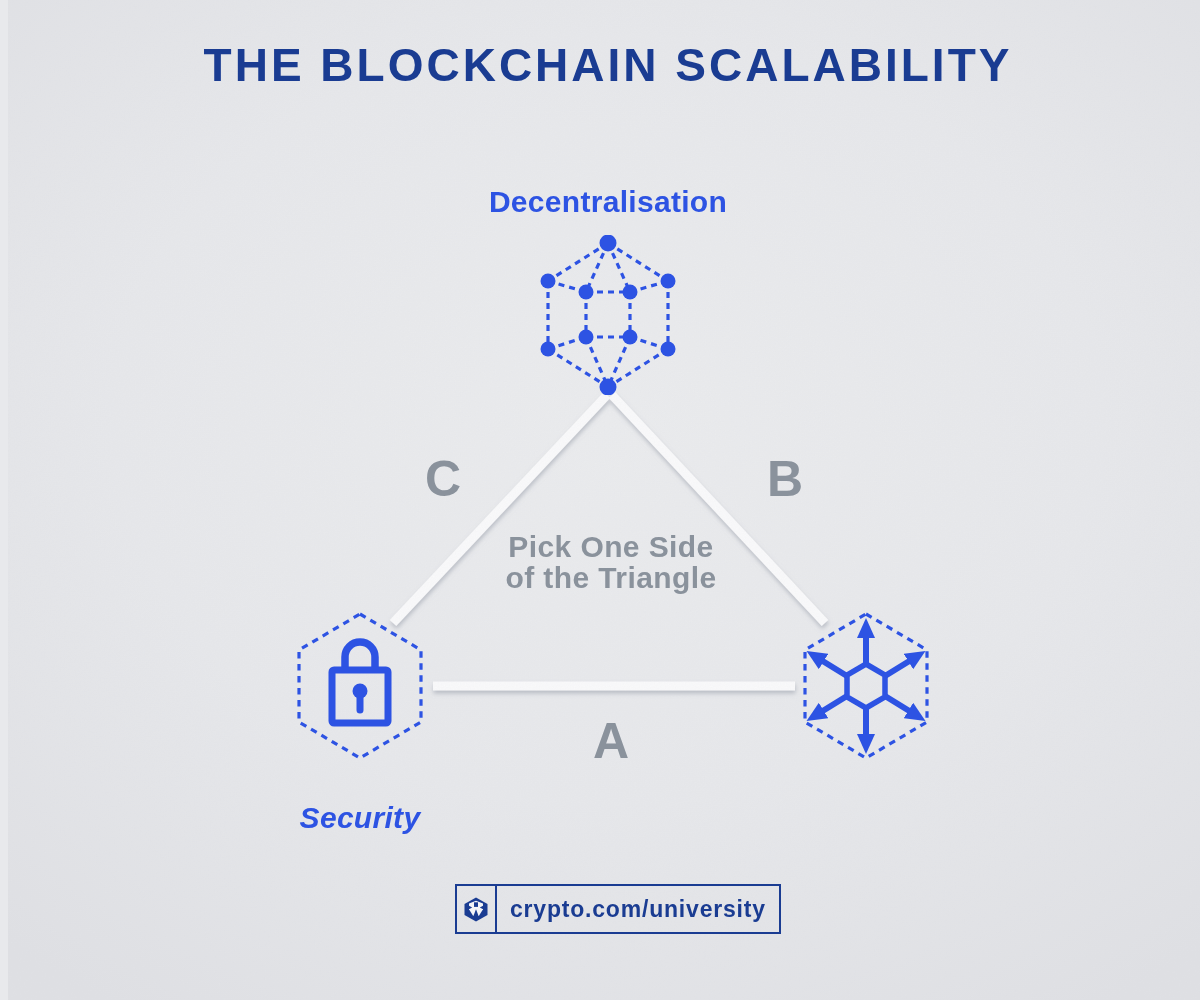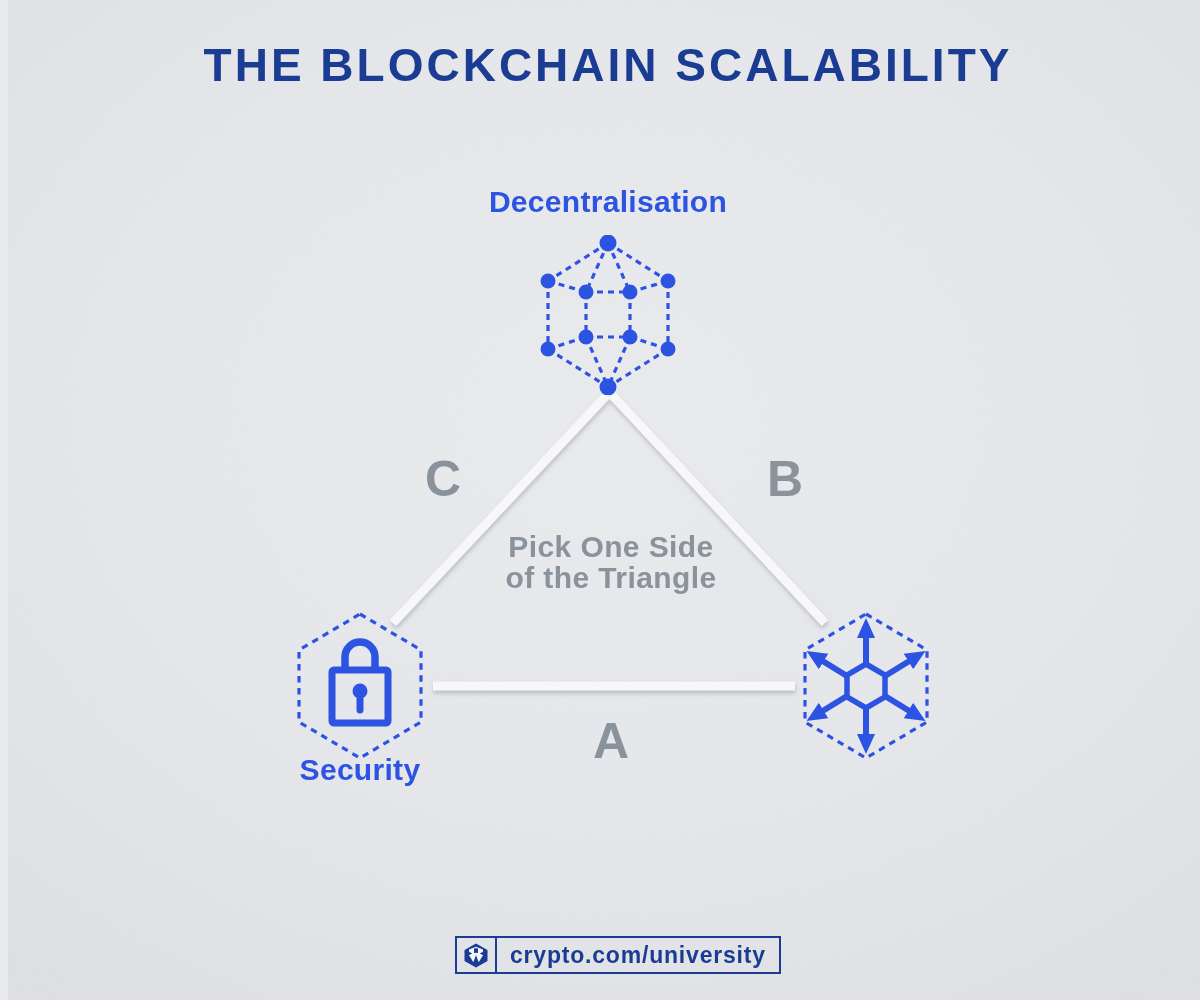--- a/index.html
+++ b/index.html
@@ -22,40 +22,40 @@
   }
   .grain{position:absolute;left:0;top:0;width:1200px;height:1000px;pointer-events:none;}
   .title{
     position:absolute;top:40px;left:0;width:1200px;text-align:center;
     color:var(--navy);font-weight:bold;font-size:46px;line-height:50px;letter-spacing:3px;
   }
   .node-label{
     position:absolute;font-size:30px;font-weight:bold;color:var(--blue);letter-spacing:.3px;text-align:center;
   }
   .label-top{top:185px;left:0;width:1200px;}
-  .label-left{top:753px;left:252px;width:200px;}
+  .label-left{top:801px;left:252px;width:200px;font-style:italic;}
   .label-right{top:779px;left:758px;width:200px;}
   .side-letter{
     position:absolute;width:90px;text-align:center;
     font-size:50px;font-weight:bold;color:var(--gray);
   }
   .letter-c{left:390px;top:450px;}
   .letter-b{left:732px;top:450px;}
   .letter-a{left:558px;top:712px;}
   .center-note{
     position:absolute;top:531px;left:3px;width:1200px;text-align:center;
     font-size:30px;line-height:31px;font-weight:bold;color:var(--gray);letter-spacing:.4px;
   }
   .abs{position:absolute;}
   .tri-lines{left:0;top:0;width:1200px;height:1000px;pointer-events:none;}
   .icon-dec{left:532px;top:235px;}
   .icon-sec{left:284px;top:610px;}
   .icon-sca{left:790px;top:610px;}
   .badge{
-    position:absolute;left:447px;top:936px;height:38px;
+    position:absolute;left:447px;top:884px;height:50px;
     display:flex;align-items:stretch;border:2px solid var(--navy);
   }
   .badge-logo-cell{
     width:40px;display:flex;align-items:center;justify-content:center;
     border-right:2px solid var(--navy);
   }
   .badge-text{
     display:flex;align-items:center;padding:0 13px;
     font-size:23px;font-weight:bold;color:var(--navy);letter-spacing:.8px;
   }

